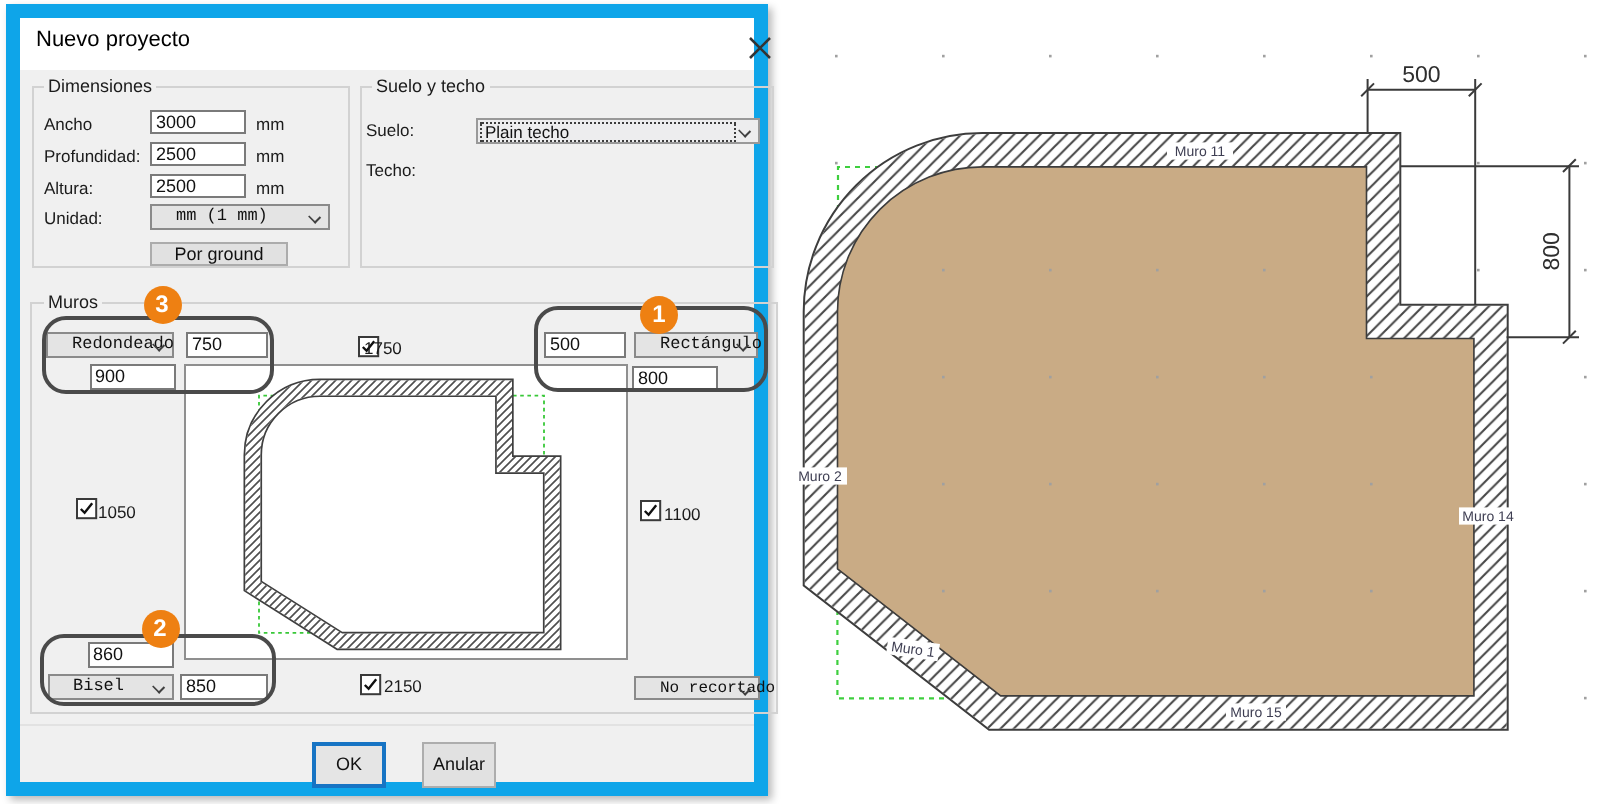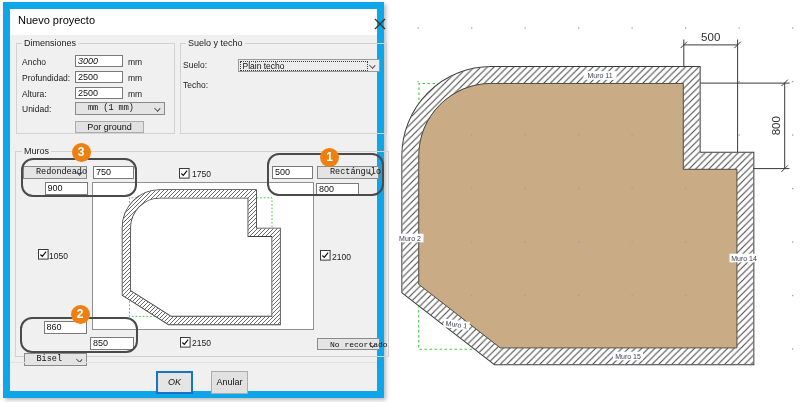--- a/index.html
+++ b/index.html
@@ -121,21 +121,21 @@
        border:7px solid #0ea5e9;box-shadow:2px 2px 4px rgba(0,0,0,0.28);">
     <div class="abs" style="left:0;top:0;width:100%;height:26px;background:#fff;"></div>
     <div class="abs" style="left:8px;top:5px;font-size:11px;color:#000;">Nuevo proyecto</div>
     <svg class="abs" style="left:364px;top:9px" width="12" height="12" viewBox="0 0 12 12">
       <path d="M1,1 L11,11 M11,1 L1,11" stroke="#333" stroke-width="1.3"></path>
     </svg>
 
     <div class="group" style="left:6px;top:34px;width:159px;height:91px;"></div>
     <div class="gl" style="left:12px;top:29px;">Dimensiones</div>
     <div class="lbl" style="left:12px;top:48px;">Ancho</div>
-    <div class="field" style="left:65px;top:46px;width:48px;height:12px;font-style:italic;">3000</div>
+    <div class="field" style="left:65px;top:46px;width:48px;height:12px;">3000</div>
     <div class="lbl" style="left:118px;top:48px;">mm</div>
     <div class="lbl" style="left:12px;top:64px;">Profundidad:</div>
     <div class="field" style="left:65px;top:62px;width:48px;height:12px;">2500</div>
     <div class="lbl" style="left:118px;top:64px;">mm</div>
     <div class="lbl" style="left:12px;top:80px;">Altura:</div>
     <div class="field" style="left:65px;top:78px;width:48px;height:12px;">2500</div>
     <div class="lbl" style="left:118px;top:80px;">mm</div>
     <div class="lbl" style="left:12px;top:95px;">Unidad:</div>
     <div class="combo" style="left:65px;top:93px;width:90px;height:13px;">mm (1 mm)<i class="arrow"></i></div>
     <div class="abs" style="left:65px;top:112px;width:69px;height:12px;background:#e1e1e1;border:1px solid #acacac;
@@ -172,55 +172,55 @@
         <path d="M119.4,220.5 A33.6,33.6 0 0 1 153,186.9 L245.2,186.9 L245.2,225.3 L269.1,225.3 L269.1,313.5 L162.8,313.5 L119.4,286 Z" stroke="url(#hd)" stroke-width="7.6"></path>
       </g>
     </svg>
 
     <div class="combo" style="left:13px;top:157px;width:64px;height:13px;">Redondeado<i class="arrow"></i></div>
     <div class="field" style="left:83px;top:157px;width:41px;height:13px;">750</div>
     <svg class="abs" style="left:169px;top:158.5px" width="11" height="11" viewBox="0 0 11 11">
         <rect x="0.5" y="0.5" width="9.6" height="9.6" fill="#fff" stroke="#3a3a3a"></rect>
         <path d="M2.4,5.5 L4.3,7.4 L8.1,2.6" stroke="#101010" stroke-width="1.2" fill="none"></path>
       </svg>
-    <div class="lbl" style="left:182px;top:160px;">1750</div>
+    <div class="lbl" style="left:172px;top:160px;">1750</div>
     <div class="field" style="left:262px;top:157px;width:41px;height:13px;">500</div>
     <div class="combo" style="left:307px;top:157px;width:62px;height:13px;">Rectángulo<i class="arrow"></i></div>
 
     <div class="field" style="left:34.5px;top:173px;width:43px;height:13px;">900</div>
     <div class="field" style="left:306px;top:173.5px;width:43px;height:13px;">800</div>
 
     <svg class="abs" style="left:27.5px;top:240px" width="11" height="11" viewBox="0 0 11 11">
         <rect x="0.5" y="0.5" width="9.6" height="9.6" fill="#fff" stroke="#3a3a3a"></rect>
         <path d="M2.4,5.5 L4.3,7.4 L8.1,2.6" stroke="#101010" stroke-width="1.2" fill="none"></path>
       </svg>
     <div class="lbl" style="left:39px;top:241.5px;">1050</div>
     <svg class="abs" style="left:309.5px;top:241px" width="11" height="11" viewBox="0 0 11 11">
         <rect x="0.5" y="0.5" width="9.6" height="9.6" fill="#fff" stroke="#3a3a3a"></rect>
         <path d="M2.4,5.5 L4.3,7.4 L8.1,2.6" stroke="#101010" stroke-width="1.2" fill="none"></path>
       </svg>
-    <div class="lbl" style="left:322px;top:242.5px;">2100</div>
+    <div class="lbl" style="left:322px;top:242.5px;">1100</div>
 
     <div class="field" style="left:33.5px;top:312px;width:43px;height:13px;">860</div>
-    <div class="combo" style="left:13.5px;top:344px;width:63px;height:13px;">Bisel<i class="arrow"></i></div>
+    <div class="combo" style="left:13.5px;top:328px;width:63px;height:13px;">Bisel<i class="arrow"></i></div>
     <div class="field" style="left:80px;top:328px;width:44px;height:13px;">850</div>
     <svg class="abs" style="left:169.5px;top:327.5px" width="11" height="11" viewBox="0 0 11 11">
         <rect x="0.5" y="0.5" width="9.6" height="9.6" fill="#fff" stroke="#3a3a3a"></rect>
         <path d="M2.4,5.5 L4.3,7.4 L8.1,2.6" stroke="#101010" stroke-width="1.2" fill="none"></path>
       </svg>
     <div class="lbl" style="left:182px;top:329px;">2150</div>
     <div class="combo" style="left:307px;top:328.5px;width:63px;height:12px;font-size:8px;">No recortado<i class="arrow"></i></div>
 
     <div class="callout" style="left:11px;top:149px;width:116px;height:39px;"></div>
     <div class="numc" style="left:61.5px;top:134px;">3</div>
     <div class="callout" style="left:257px;top:144px;width:117px;height:43px;"></div>
     <div class="numc" style="left:310px;top:138.5px;">1</div>
     <div class="callout" style="left:10px;top:308px;width:118px;height:36px;"></div>
     <div class="numc" style="left:60.5px;top:296px;">2</div>
 
     <div class="abs" style="left:0;top:353px;width:100%;height:1px;background:#e2e2e2;"></div>
     <div class="abs" style="left:146px;top:362px;width:37px;height:23px;background:#e5e5e5;border:2px solid #1774c4;
-         font-size:9px;text-align:center;line-height:19px;color:#111;font-style:italic;">OK</div>
+         font-size:9px;text-align:center;line-height:19px;color:#111;">OK</div>
     <div class="abs" style="left:201px;top:362px;width:37px;height:23px;background:#e1e1e1;border:1px solid #adadad;
          font-size:9px;text-align:center;line-height:21px;color:#111;">Anular</div>
   </div>
 
 </div>
 
 </body></html>

